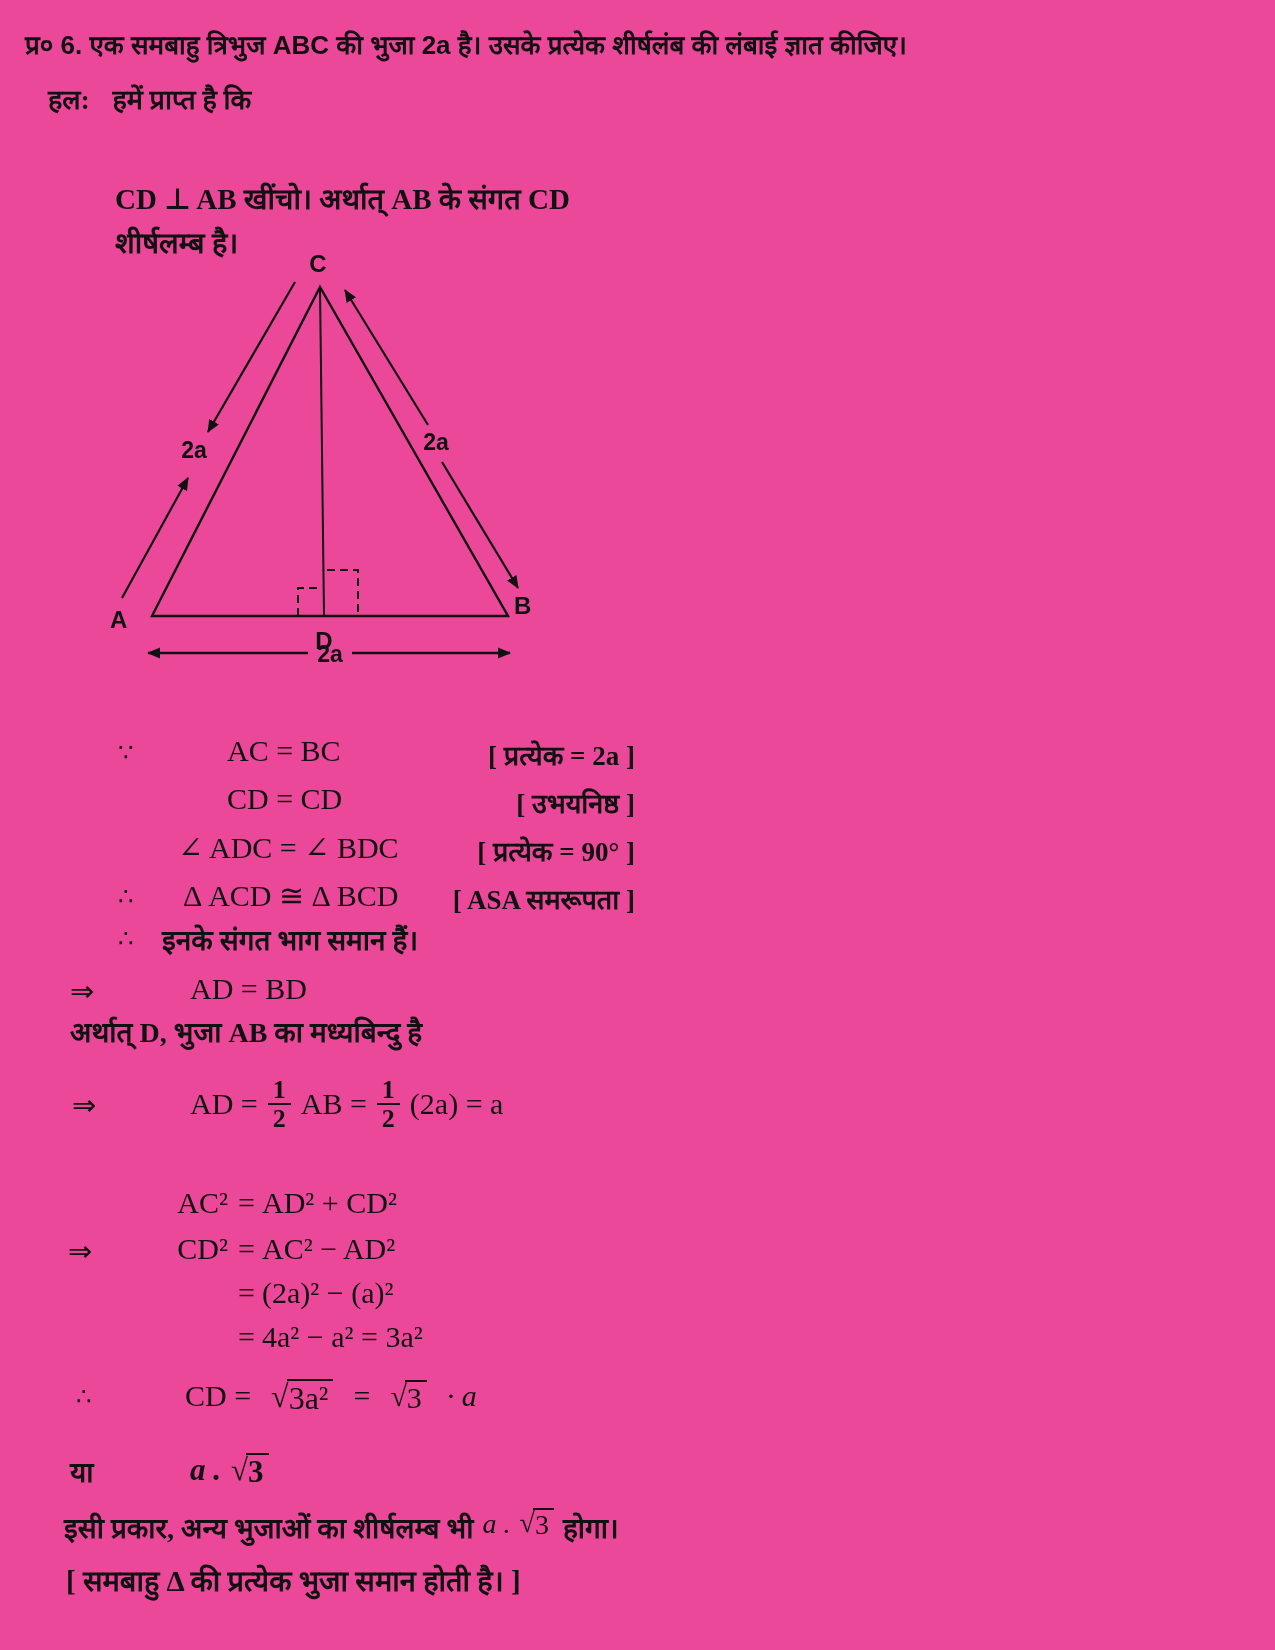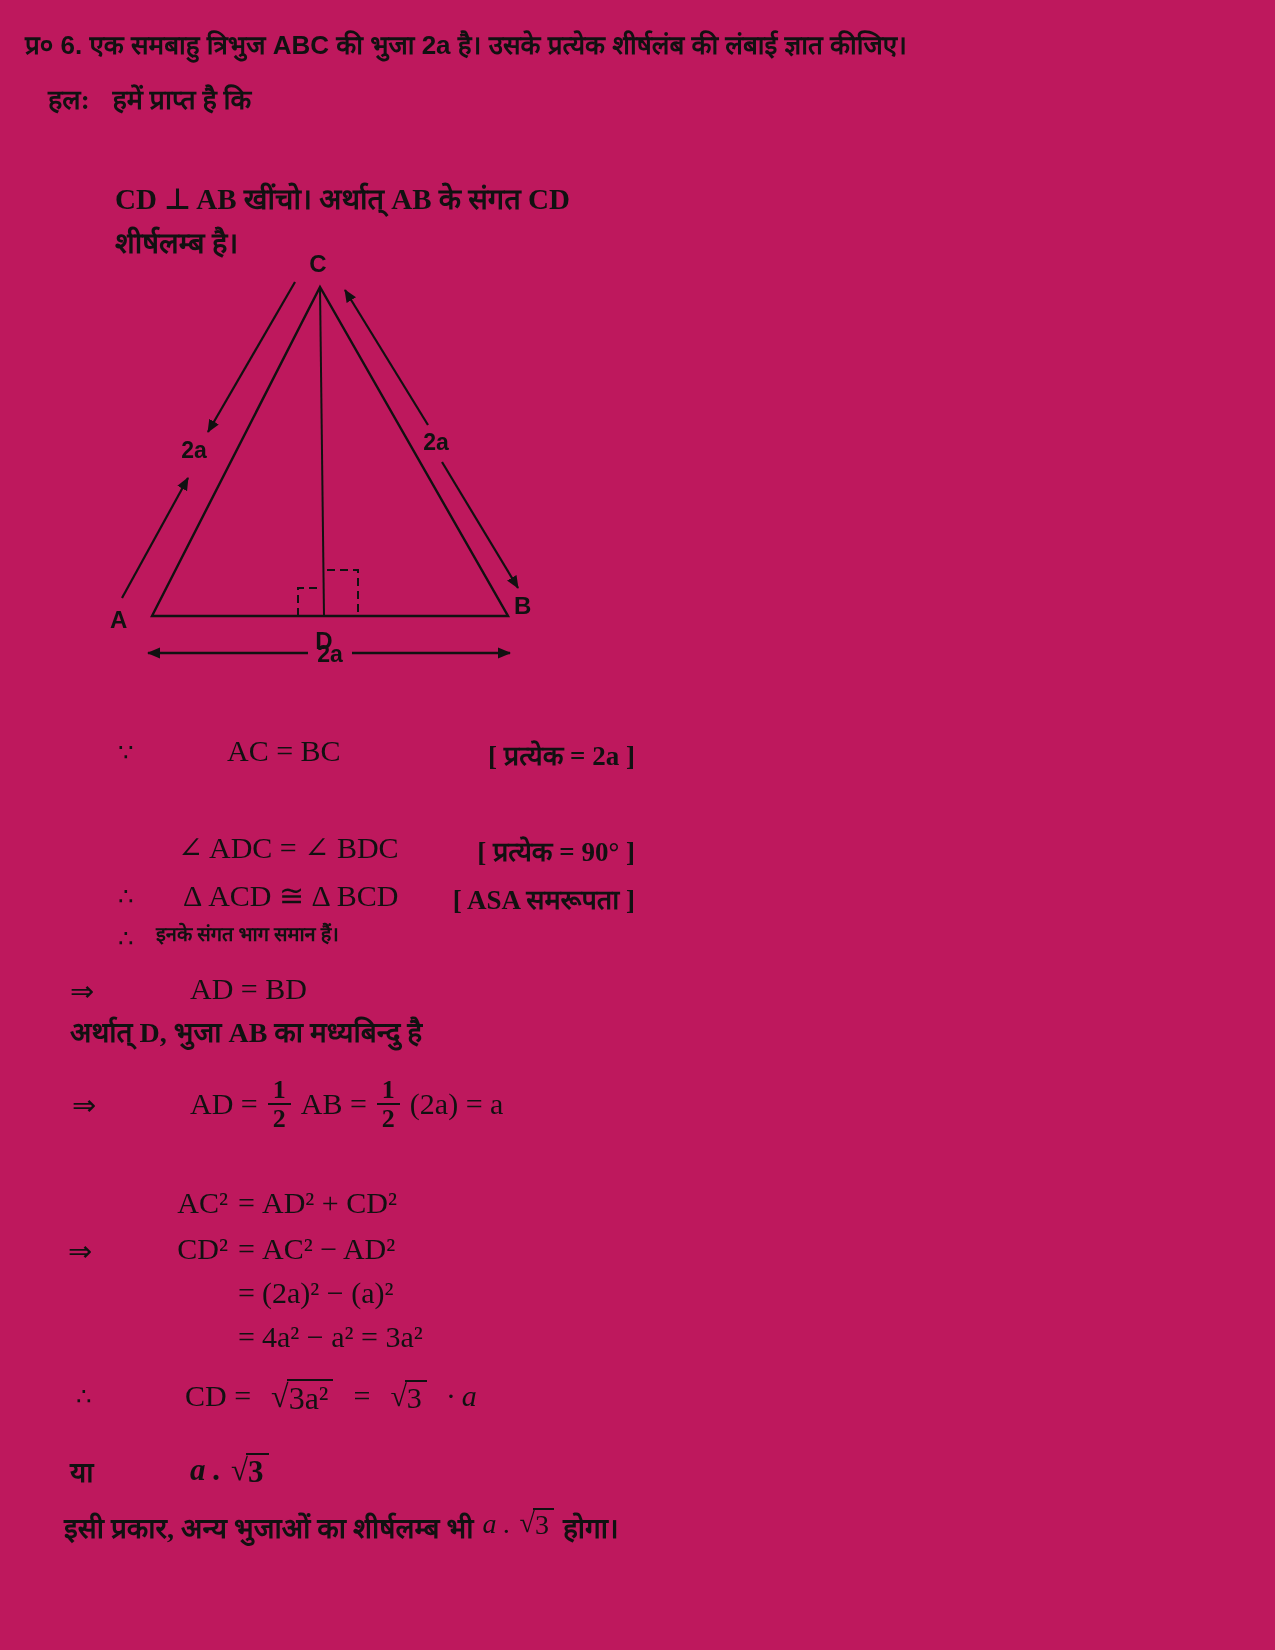--- a/index.html
+++ b/index.html
@@ -1,17 +1,17 @@
 <!DOCTYPE html>
 <html><head>
 <meta charset="utf-8">
 <style>
   html,body{margin:0;padding:0;background:#e8e8e8;}
   .page{
-    position:relative;width:1275px;height:1650px;background:#be185d;
+    position:relative;width:1275px;height:1650px;background:#ec4899;
     color:#111;overflow:hidden;
     font-family:"Liberation Serif","DejaVu Sans",serif;
   }
   .ln{position:absolute;white-space:nowrap;color:#111;}
   .dev{font-family:"Liberation Serif","DejaVu Sans",serif;font-weight:700;}
   .math{font-family:"Liberation Serif","DejaVu Serif",serif;font-weight:400;}
   .question{left:25px;top:26px;font-family:"Liberation Sans","DejaVu Sans",sans-serif;
     font-weight:700;font-size:26px;}
   .sol-intro{left:48px;top:80px;font-size:27px;font-weight:700;}
   .sol-intro .lab{margin-right:16px;}
@@ -22,21 +22,21 @@
   .cong-head{left:117px;top:686px;font-size:28px;font-weight:700;}
   .cong-row{position:absolute;left:0;width:100%;height:38px;}
   .cong-row .marker{position:absolute;left:118px;top:4px;font-size:25px;}
   .cong-row .eq{position:absolute;top:0;font-size:30px;
     font-family:"Liberation Serif","DejaVu Serif",serif;}
   .cong-row .reason{position:absolute;right:640px;top:2px;font-size:27px;font-weight:700;}
   .row-0{top:734px}.row-1{top:782px}.row-2{top:830px}.row-3{top:878px}
   .row-0 .eq{left:227px}.row-1 .eq{left:227px}.row-2 .eq{left:178px}.row-3 .eq{left:183px}
   .concl{top:920px;}
   .concl .marker{position:absolute;left:118px;top:4px;font-size:25px;}
-  .concl .txt{position:absolute;left:156px;top:0;font-size:20px;font-weight:700;}
+  .concl .txt{position:absolute;left:162px;top:0;font-size:28px;font-weight:700;}
   .impl1{top:972px;}
   .impl1 .marker{position:absolute;left:70px;top:2px;font-size:29px;}
   .impl1 .eq{position:absolute;left:190px;top:0;font-size:30px;
     font-family:"Liberation Serif","DejaVu Serif",serif;}
   .midstate{left:70px;top:1012px;font-size:28px;font-weight:700;}
   .fracrow{position:absolute;left:0;top:1072px;height:64px;width:100%;}
   .fracrow .marker{position:absolute;left:72px;top:16px;font-size:29px;}
   .fracrow .body{position:absolute;left:190px;top:0;height:64px;display:flex;
     align-items:center;font-size:30px;font-family:"Liberation Serif","DejaVu Serif",serif;}
   .fracrow .body > *{margin-right:10px;}
@@ -121,20 +121,25 @@
     <text x="346" y="210" font-size="23" font-weight="700" text-anchor="middle">2a</text>
     <text x="240" y="422" font-size="23" font-weight="700" text-anchor="middle">2a</text>
   </svg>
 
 
   <div class="cong-row row-0">
     <span class="marker">∵</span>
     <span class="eq">AC = BC</span>
     <span class="reason">[ प्रत्येक = 2a ]</span>
   </div>
+  <div class="cong-row row-1">
+    <span class="marker"></span>
+    <span class="eq">CD = CD</span>
+    <span class="reason">[ उभयनिष्ठ ]</span>
+  </div>
   <div class="cong-row row-2">
     <span class="marker"></span>
     <span class="eq">∠ ADC = ∠ BDC</span>
     <span class="reason">[ प्रत्येक = 90° ]</span>
   </div>
   <div class="cong-row row-3">
     <span class="marker">∴</span>
     <span class="eq">Δ ACD ≅ Δ BCD</span>
     <span class="reason">[ ASA समरूपता ]</span>
   </div>
@@ -224,14 +229,15 @@
   <div class="ln simrow">
     <span>इसी प्रकार, अन्य भुजाओं का शीर्षलम्ब भी</span>
     <span class="ital math">a .</span>
     <span class="sqrt">
       <span class="sign">√</span>
       <span class="rad">3</span>
     </span>
     <span>होगा।</span>
   </div>
 
+  <div class="ln noterow">[ समबाहु Δ की प्रत्येक भुजा समान होती है। ]</div>
 
 </div>
 
 </body></html>

